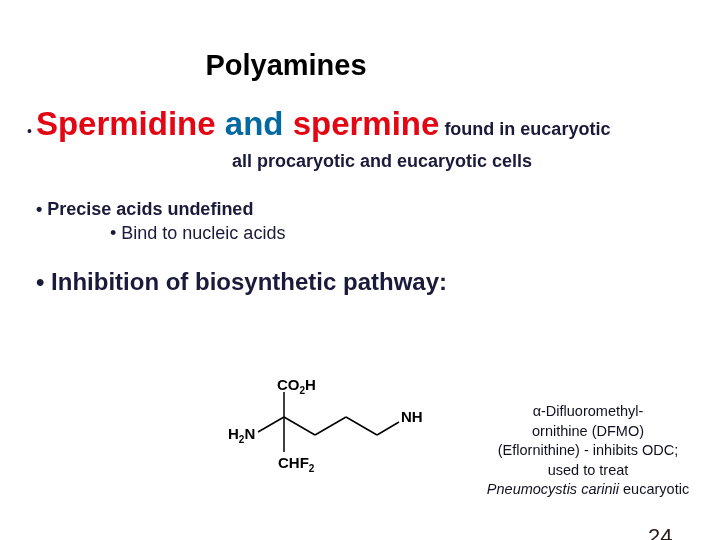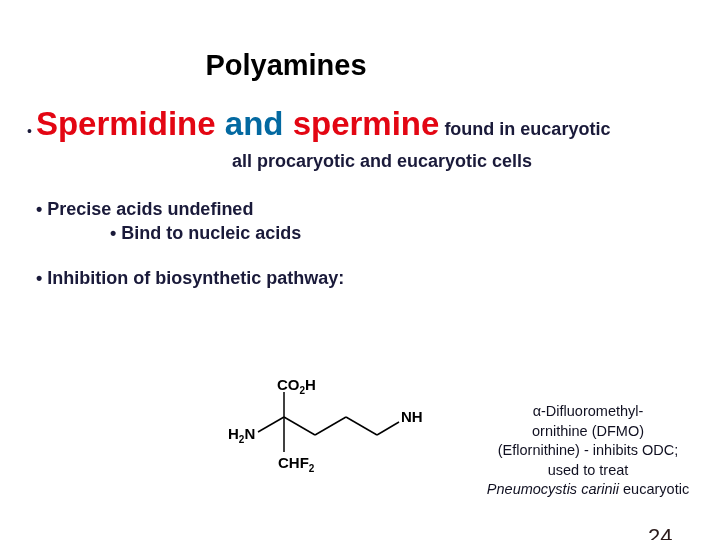--- a/index.html
+++ b/index.html
@@ -13,22 +13,22 @@
       font-size: 29px; font-weight: bold; color: #000000;
     }
     .line1 { left: 27px; top: 105px; font-weight: bold; }
     .line1 .dot { font-size: 14px; color: #1a1a3a; vertical-align: middle; margin-right: 4px; font-weight: normal; }
     .line1 .big { font-size: 33px; margin-top: 24px; }
     .line1 .red { color: #e30613; }
     .line1 .blk { color: #0369a1; }
     .line1 .small { font-size: 18px; color: #1a1a3a; }
     .line2 { left: 0; width: 764px; text-align: center; top: 151px; font-size: 18px; font-weight: bold; color: #1a1a3a; }
     .b1 { left: 36px; top: 199px; font-size: 18px; font-weight: bold; color: #1a1a3a; }
-    .b2 { left: 110px; top: 223px; font-size: 18px; font-weight: bold; color: #1a1a3a; }
-    .b3 { left: 36px; top: 268px; font-size: 18px; font-weight: bold; color: #1a1a3a; }
+    .b2 { left: 110px; top: 223px; font-size: 18px; font-weight: normal; color: #1a1a3a; }
+    .b3 { left: 36px; top: 268px; font-size: 24px; font-weight: bold; color: #1a1a3a; }
     .mol { left: 222px; top: 370px; }
     .caption {
       left: 448px; width: 280px; top: 402px; text-align: center;
       font-size: 14.5px; line-height: 19.5px; color: #111122;
     }
     .caption div { white-space: nowrap; }
     .pagenum { left: 648px; top: 524px; font-size: 22px; color: #2a1a1a; }
   </style>
 </head>
 <body>

